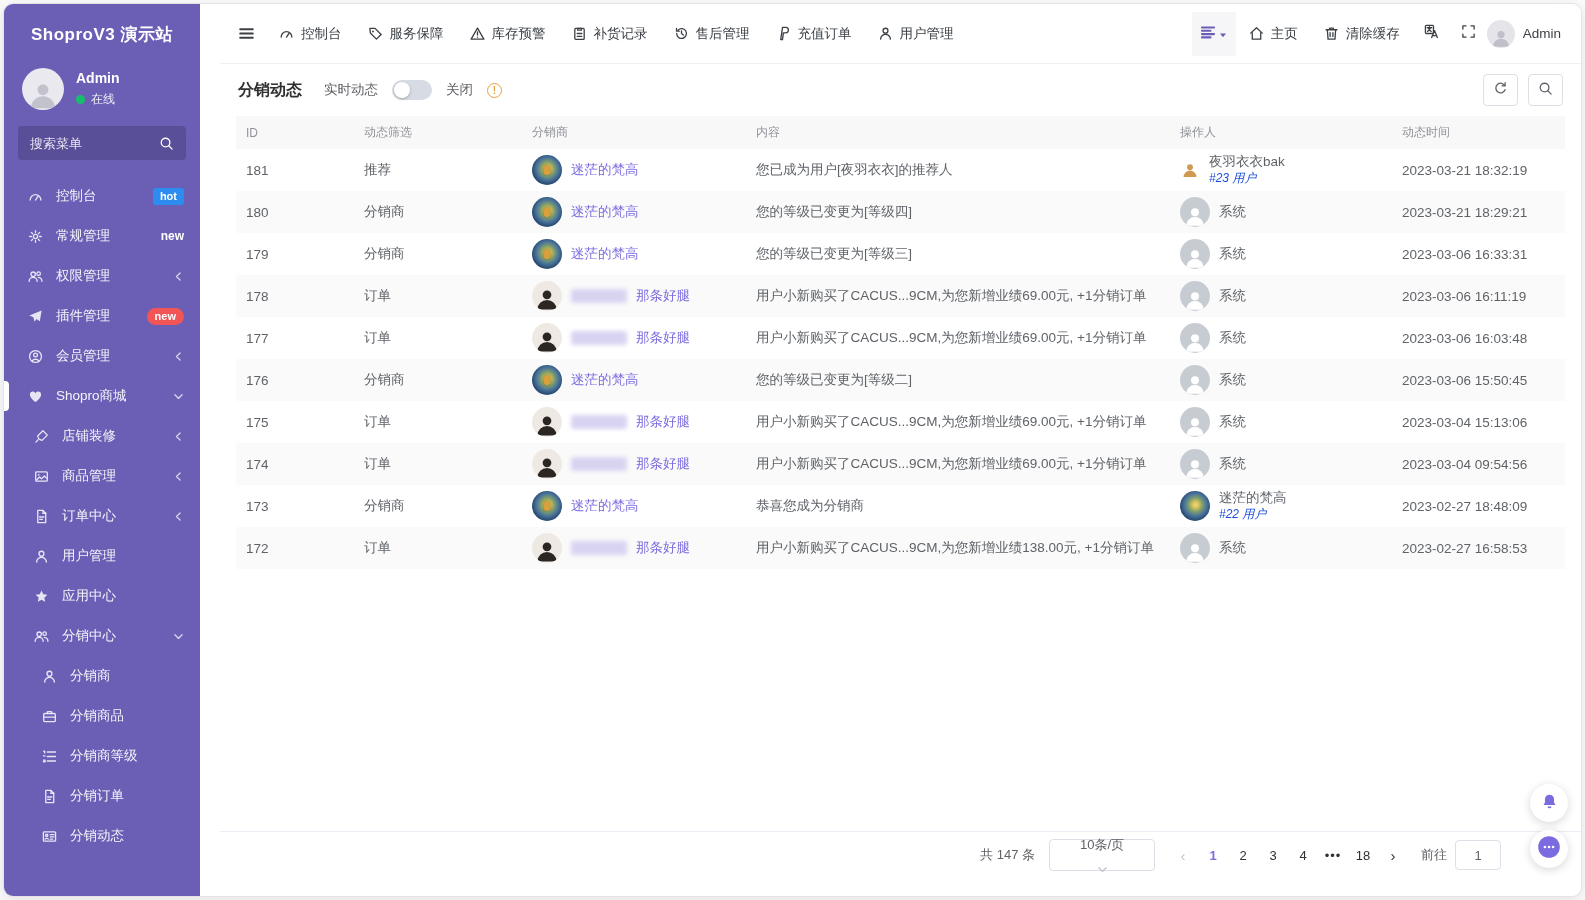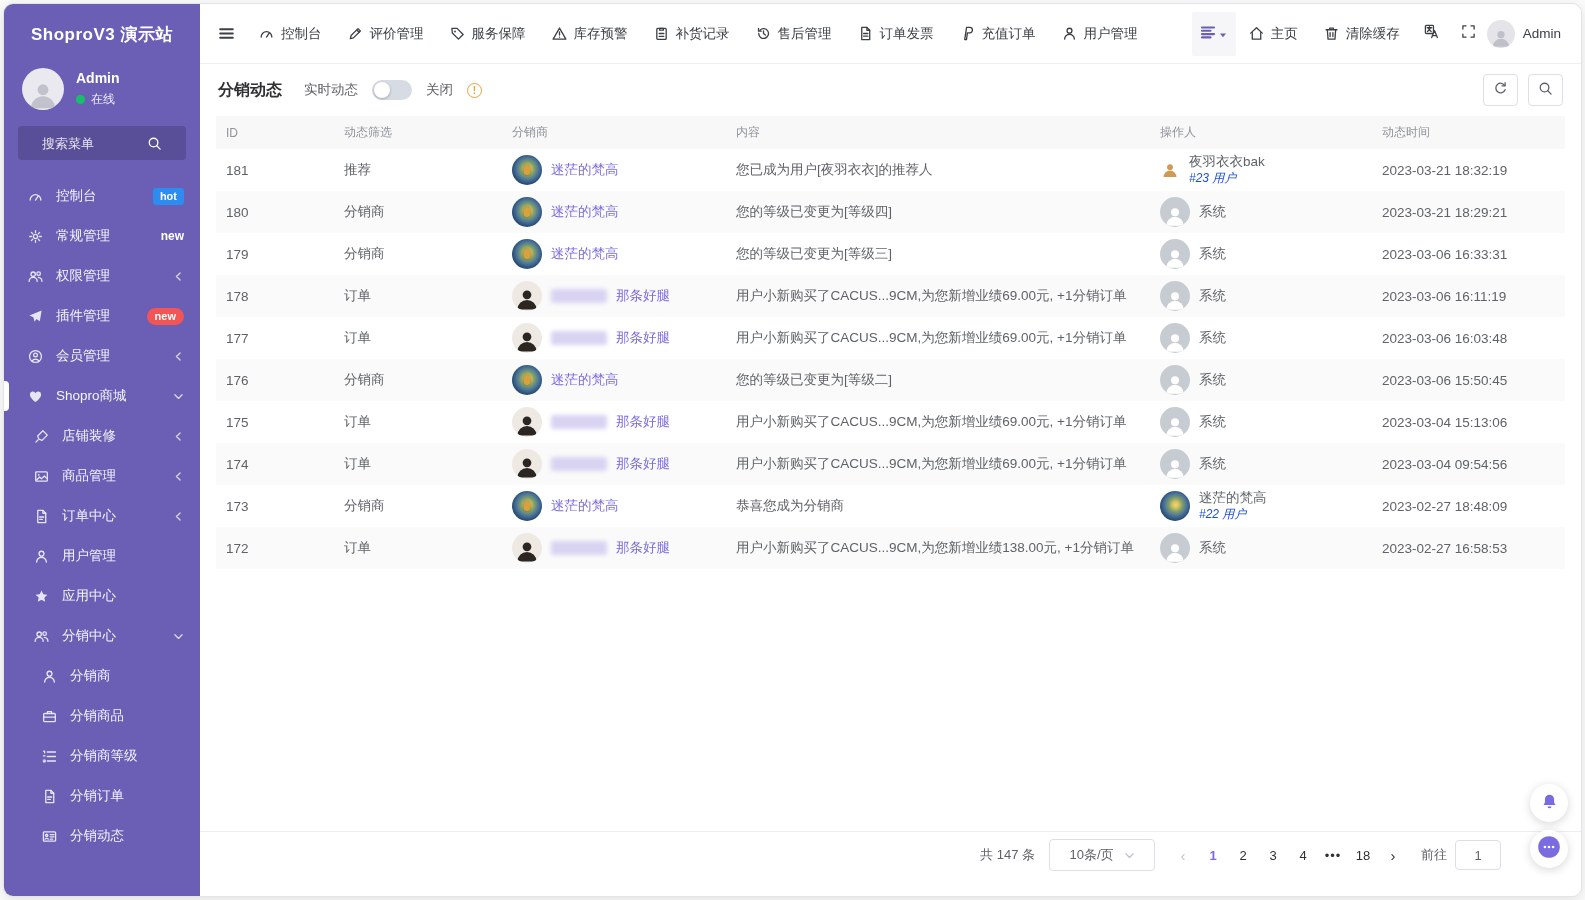--- a/index.html
+++ b/index.html
@@ -1,31 +1,31 @@
 <!DOCTYPE html>
 <html><head>
 <meta charset="utf-8">
 <style>
   * { box-sizing: border-box; margin: 0; padding: 0; }
   html,body { width:1585px; height:900px; overflow:hidden; }
   body { background:#fbfbfc; font-family:"Liberation Sans","DejaVu Sans",sans-serif; }
   .window { position:absolute; inset:3px; background:#fff; border:1px solid #e3e3e8;
-            border-radius:10px; box-shadow:0 3px 14px rgba(0,0,0,.10); display:flex; overflow:hidden; }
+            border-radius:10px; box-shadow:0 3px 14px rgba(0,0,0,.10); display:flex; overflow:hidden;gap:20px; }
 
   
   .sidebar { width:196px; flex-shrink:0; background:#6a5eb5; color:#fff; display:flex; flex-direction:column; overflow:hidden; }
   .brand { height:60px; display:flex; align-items:center; justify-content:center; font-size:17px; font-weight:bold; letter-spacing:.5px; }
   .user-block { display:flex; align-items:center; gap:12px; padding:4px 18px 14px 18px; }
   .avatar-lg { width:42px; height:42px; border-radius:50%; background:#e9e9ef; color:#c2c2cc; display:flex; align-items:flex-end; justify-content:center; overflow:hidden; flex-shrink:0; }
   .avatar-lg svg { width:30px; height:30px; }
   .user-name { font-weight:bold; font-size:14px; }
   .user-status { display:flex; align-items:center; gap:6px; margin-top:5px; font-size:12px; color:rgba(255,255,255,.9); }
   .status-dot { width:9px; height:9px; border-radius:50%; background:#19be6b; }
   .search-box { margin:2px 14px 12px 14px; height:34px; background:rgba(0,0,0,.16); border-radius:4px;
-                display:flex; align-items:center; padding:0 24px; gap:8px; }
+                display:flex; align-items:center; padding:0 12px; gap:8px; }
   .search-box input { flex:1; min-width:0; background:transparent; border:0; outline:0; color:#fff; font-size:13px; }
   .search-box input::placeholder { color:rgba(255,255,255,.85); }
   .search-box .sb-icon { color:#fff; display:flex; }
   .menu { flex:1; overflow:hidden; padding-top:4px; }
   .menu-item { height:40px; display:flex; align-items:center; padding:0 16px 0 24px; font-size:13.5px;
                color:rgba(255,255,255,.93); cursor:pointer; position:relative; }
   .menu-item.lvl1 { padding-left:30px; }
   .menu-item.lvl2 { padding-left:38px; }
   .menu-item.active::before { content:""; position:absolute; left:0; top:5px; bottom:5px; width:5px; background:#fff; border-radius:0 4px 4px 0; }
   .mi-icon { width:17px; margin-right:11px; display:flex; align-items:center; opacity:.9; flex-shrink:0; }
@@ -85,21 +85,21 @@
   .op-info { display:flex; flex-direction:column; line-height:1.25; min-width:0; }
   .op-name { font-size:13.5px; color:#5f6368; white-space:nowrap; }
   .op-meta { font-size:12px; color:#1d4ed8;font-style:italic; }
   .spacer { flex:1; }
 
   
   .pagination-bar { flex-shrink:0; margin:0 -16px; border-top:1px solid #ebeef5; height:47px; display:flex; align-items:center;
                     justify-content:flex-end; gap:14px; font-size:13px; color:#606266; padding:0 80px 0 16px; }
   .pg-bottom-space { height:18px; flex-shrink:0; }
   .size-select { width:106px; height:32px; border:1px solid #dcdfe6; border-radius:4px; display:flex; align-items:center;
-                 justify-content:center; gap:10px; color:#606266; cursor:pointer; background:#fff; }
+                 justify-content:center; gap:10px; color:#606266; cursor:pointer; background:#fff;flex-direction:column; }
   .size-select .caret { color:#c0c4cc; display:flex; }
   .pager { display:flex; align-items:center; gap:2px; }
   .page-btn { min-width:28px; height:28px; display:flex; align-items:center; justify-content:center; padding:0 4px;
               cursor:pointer; color:#303133; font-size:13px; }
   .page-btn.active { color:#7a6be0; font-weight:bold; }
   .page-btn.arrow-prev { color:#c0c4cc; font-size:15px; }
   .page-btn.arrow-next { color:#303133; font-size:15px; }
   .page-btn.ellipsis { letter-spacing:1px; color:#303133; }
   .goto { display:flex; align-items:center; gap:8px; }
   .goto input { width:46px; height:30px; border:1px solid #dcdfe6; border-radius:4px; text-align:center; font-size:13px; color:#606266; outline:none; }
@@ -374,29 +374,20 @@
               <svg width="15" height="15" viewBox="0 0 16 16" fill="none" stroke="currentColor" stroke-width="1.4" stroke-linecap="round" stroke-linejoin="round">
                 <path d="M2.3 11.8a5.7 5.7 0 1 1 11.4 0"></path>
                 <path d="M8 11.8l2.8-4.3"></path>
               </svg>
             </span>
     <span class="ni-label">控制台</span>
   </div>
           <div class="nav-item">
     <span class="ni-icon">
               <svg width="15" height="15" viewBox="0 0 16 16" fill="none" stroke="currentColor" stroke-width="1.4" stroke-linecap="round" stroke-linejoin="round">
-                <path d="M2.5 13.5l.8-3.3 7.4-7.4 2.5 2.5-7.4 7.4z"></path>
-                <path d="M9.3 4.2l2.5 2.5"></path>
-              </svg>
-            </span>
-    <span class="ni-label">评价管理</span>
-  </div>
-          <div class="nav-item">
-    <span class="ni-icon">
-              <svg width="15" height="15" viewBox="0 0 16 16" fill="none" stroke="currentColor" stroke-width="1.4" stroke-linecap="round" stroke-linejoin="round">
                 <path d="M2 2.5h5.5L14 9l-5 5-6.5-6.5z"></path>
                 <circle cx="5.3" cy="5.8" r="1" fill="currentColor" stroke="none"></circle>
               </svg>
             </span>
     <span class="ni-label">服务保障</span>
   </div>
           <div class="nav-item">
     <span class="ni-icon">
               <svg width="15" height="15" viewBox="0 0 16 16" fill="none" stroke="currentColor" stroke-width="1.4" stroke-linecap="round" stroke-linejoin="round">
                 <path d="M8 2.2 14.8 14H1.2z"></path>
@@ -418,30 +409,20 @@
   </div>
           <div class="nav-item">
     <span class="ni-icon">
               <svg width="15" height="15" viewBox="0 0 16 16" fill="none" stroke="currentColor" stroke-width="1.4" stroke-linecap="round" stroke-linejoin="round">
                 <path d="M2.9 8a5.2 5.2 0 1 0 1.4-3.5"></path>
                 <path d="M2.7 2.6v2.9h2.9"></path>
                 <path d="M8 5.3V8l2 1.6"></path>
               </svg>
             </span>
     <span class="ni-label">售后管理</span>
-  </div>
-          <div class="nav-item">
-    <span class="ni-icon">
-              <svg width="15" height="15" viewBox="0 0 16 16" fill="none" stroke="currentColor" stroke-width="1.4" stroke-linecap="round" stroke-linejoin="round">
-                <path d="M4 1.5h5.5l3 3v10H4z"></path>
-                <path d="M9.5 1.5v3h3"></path>
-                <path d="M6 8h4.5M6 10.8h4.5"></path>
-              </svg>
-            </span>
-    <span class="ni-label">订单发票</span>
   </div>
           <div class="nav-item">
     <span class="ni-icon">
               <svg width="15" height="15" viewBox="0 0 16 16" fill="none" stroke="currentColor" stroke-width="1.4" stroke-linecap="round" stroke-linejoin="round">
                 <path d="M5 14.5 7 1.5h3.2a2.9 2.9 0 0 1 .3 5.8H7.9l-1 7.2z"></path>
               </svg>
             </span>
     <span class="ni-label">充值订单</span>
   </div>
           <div class="nav-item">

